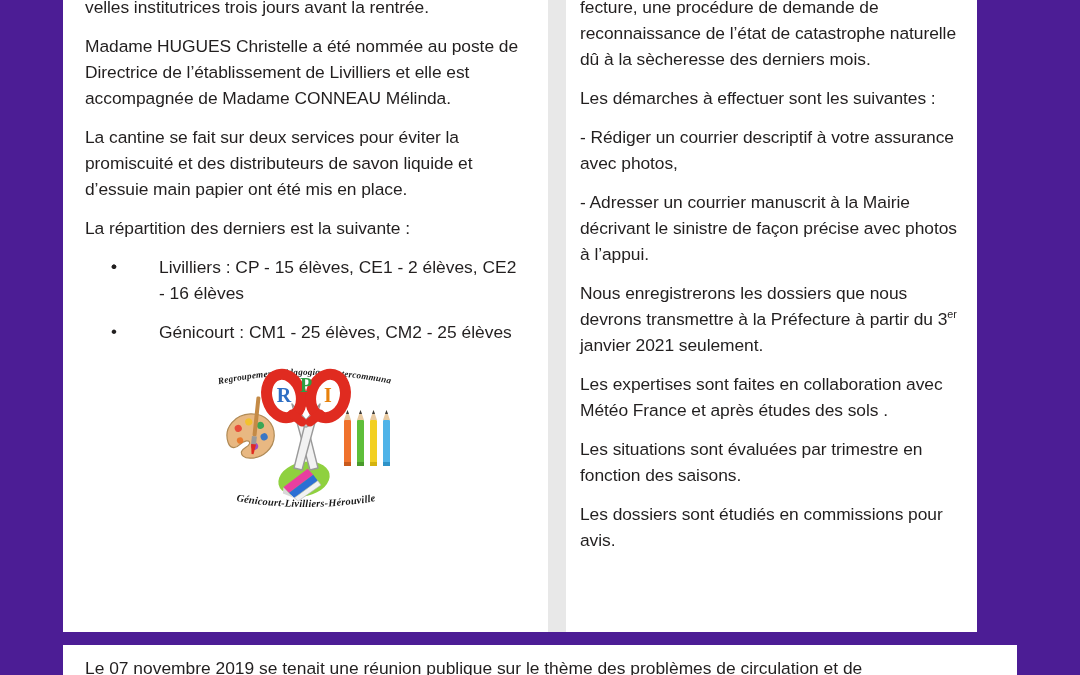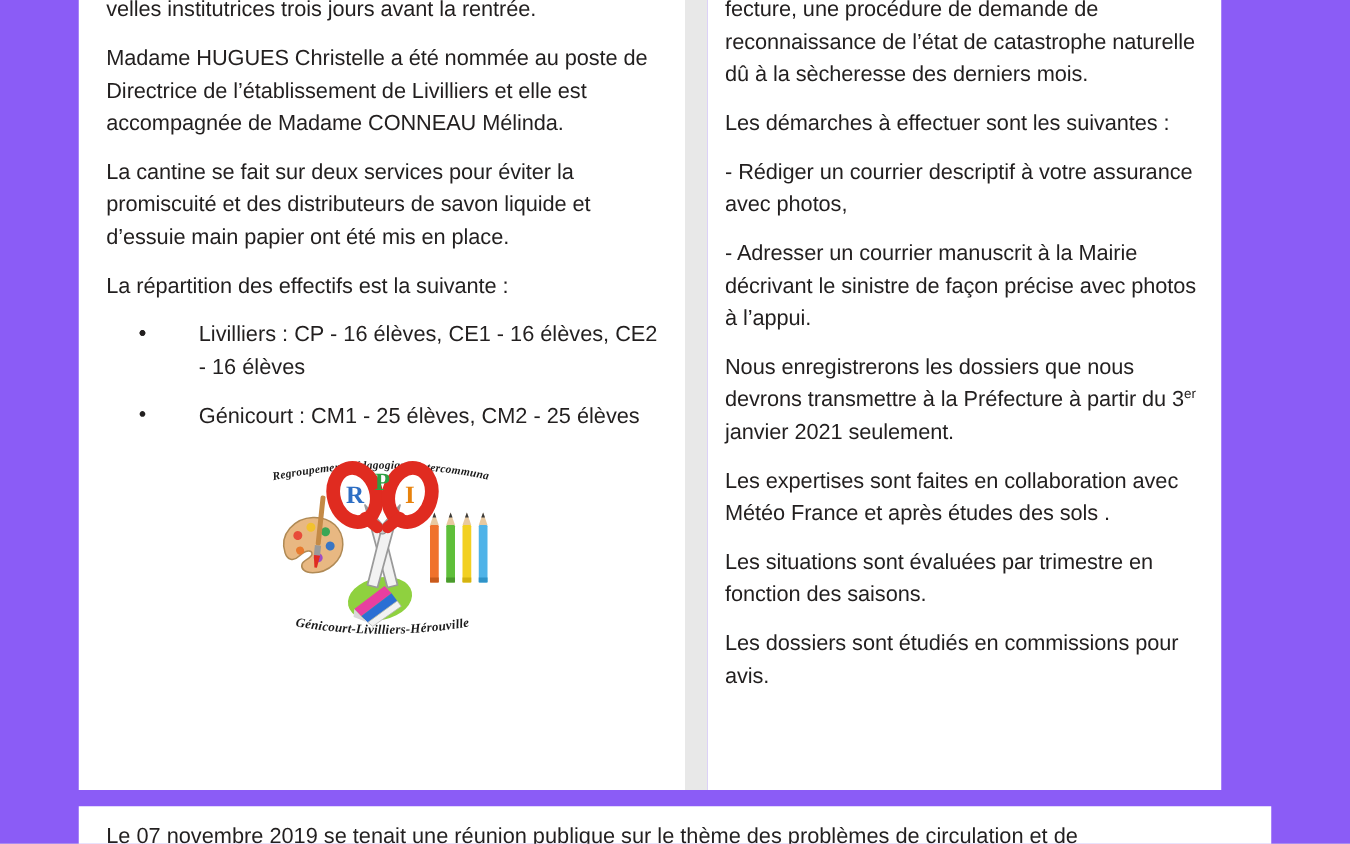--- a/index.html
+++ b/index.html
@@ -12,21 +12,21 @@
     overflow: hidden;
     background: #e8e8e8;
     font-family: "Liberation Sans", sans-serif;
     -webkit-font-smoothing: antialiased;
   }
 
   .page {
     position: relative;
     width: 1080px;
     height: 675px;
-    background: #8b5cf6;
+    background: #4c1d95;
   }
 
   
   .block-top {
     position: absolute;
     left: 63px;
     top: 0px;
     width: 954px;
     height: 632px;
     display: flex;
@@ -131,29 +131,29 @@
   <div class="block-top">
 
     <div class="col col-left">
 
       <p class="para first">velles institutrices trois jours avant la rentrée.</p>
 
       <p class="para">Madame HUGUES Christelle a été nommée au poste de Directrice de l’établissement de Livilliers et elle est accompagnée de Madame CONNEAU Mélinda.</p>
 
       <p class="para">La cantine se fait sur deux services pour éviter la promiscuité et des distributeurs de savon liquide et d’essuie main papier ont été mis en place.</p>
 
-      <p class="para">La répartition des effectifs est la suivante :</p>
+      <p class="para">La répartition des derniers est la suivante :</p>
 
       <ul class="effectifs">
         <li>
           <span class="bullet">•</span>
         </li>
         <li>
           <span class="bullet">•</span>
-          <span>Livilliers : CP - 16 élèves, CE1 - 16 élèves, CE2 - 16 élèves</span>
+          <span>Livilliers : CP - 15 élèves, CE1 - 2 élèves, CE2 - 16 élèves</span>
         </li>
         <li>
           <span class="bullet">•</span>
           <span>Génicourt : CM1 - 25 élèves, CM2 - 25 élèves</span>
         </li>
       </ul>
 
       <div class="logo-wrap">
         <div class="logo">
           <svg viewBox="0 0 200 160" width="200" height="160">

